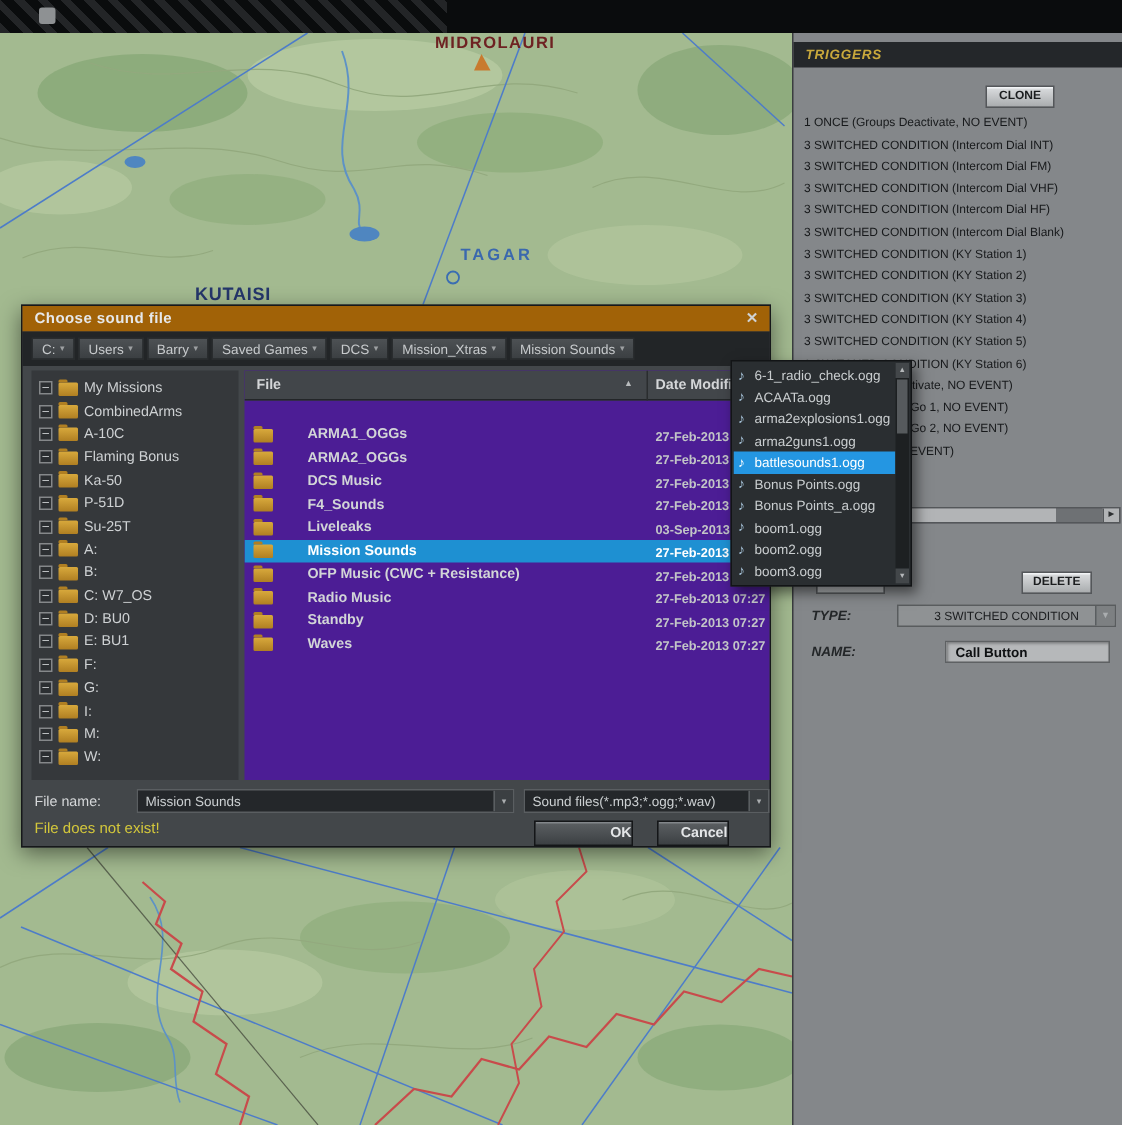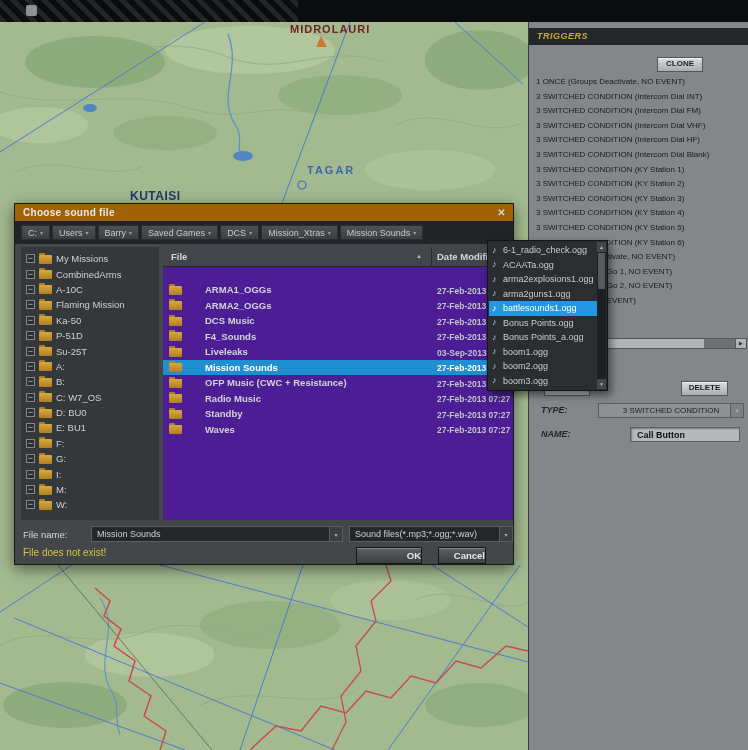--- a/index.html
+++ b/index.html
@@ -257,21 +257,21 @@
         <span>CombinedArms</span>
       </div>
         <div class="titem">
         <span class="expander">−</span>
         <span class="folder"></span>
         <span>A-10C</span>
       </div>
         <div class="titem">
         <span class="expander">−</span>
         <span class="folder"></span>
-        <span>Flaming Mission</span>
+        <span>Flaming Bonus</span>
       </div>
         <div class="titem">
         <span class="expander">−</span>
         <span class="folder"></span>
         <span>Ka-50</span>
       </div>
         <div class="titem">
         <span class="expander">−</span>
         <span class="folder"></span>
         <span>P-51D</span>

